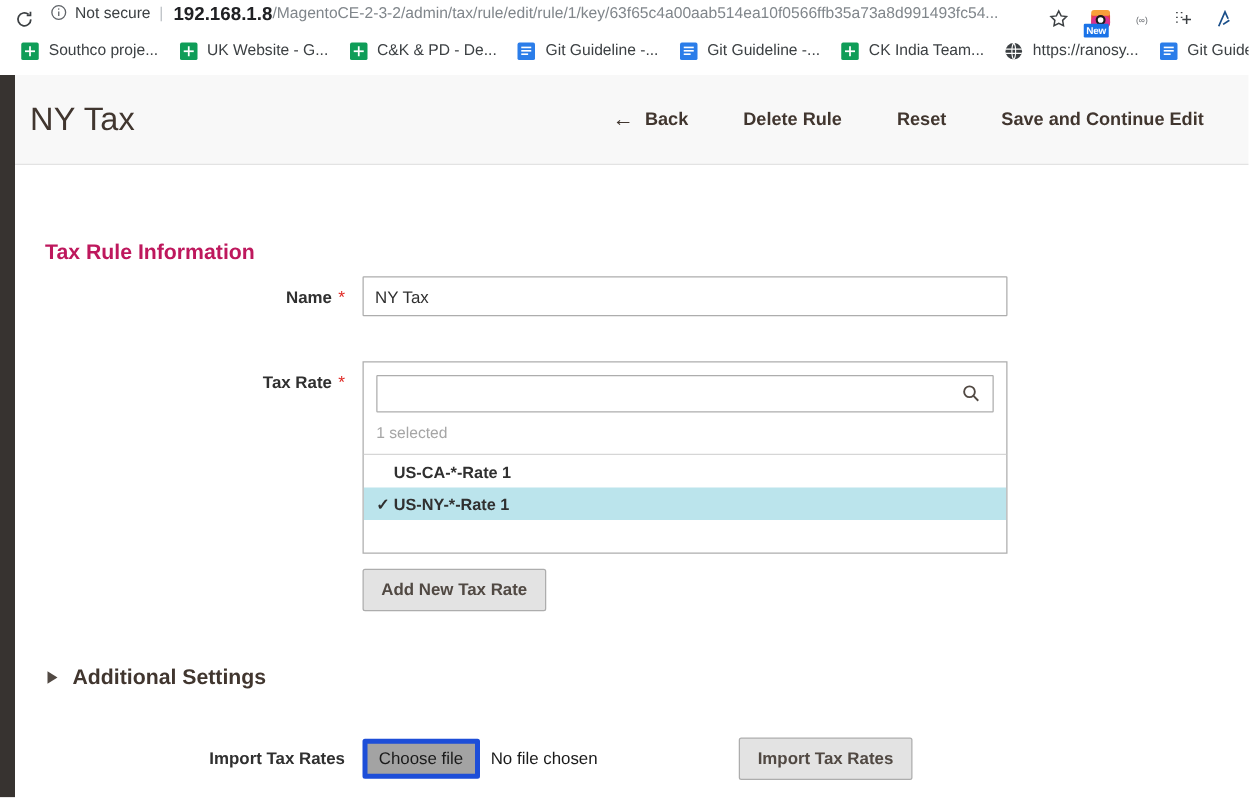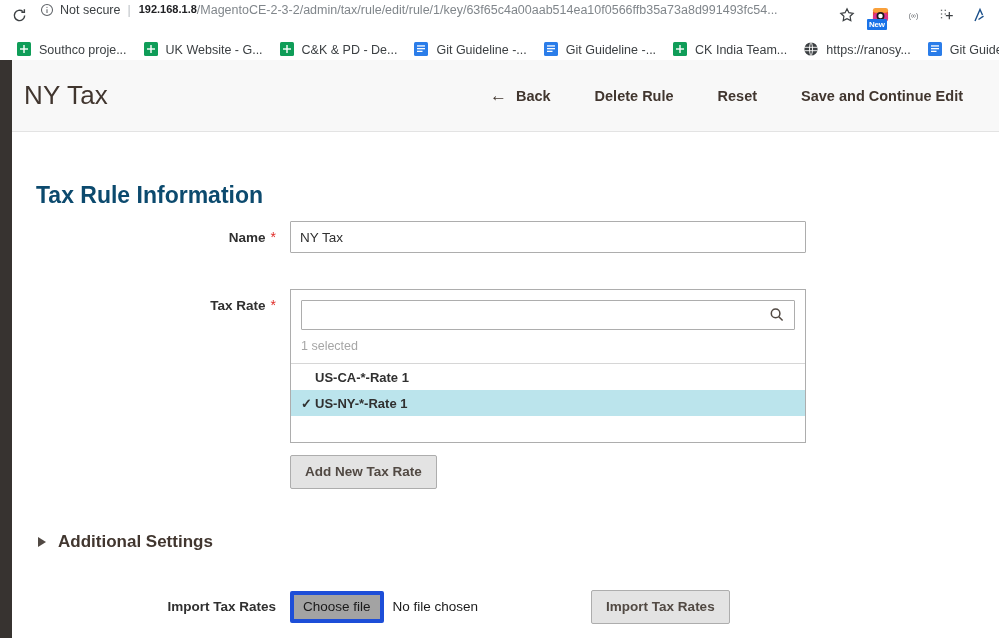--- a/index.html
+++ b/index.html
@@ -48,21 +48,21 @@
   .not-secure {
     color: #3c4043;
     font-size: 12.5px;
     margin-right: 7px;
     white-space: nowrap;
   }
   .url-divider {
     color: #bdc1c6;
     margin-right: 8px;
   }
-  .url-host { color: #202124; font-weight: bold; font-size: 11px; }
+  .url-host { color: #202124; font-weight: bold; font-size: 15px; }
   .url-path { color: #80868b; font-size: 12.5px; }
   .toolbar-icons {
     display: flex;
     align-items: center;
     gap: 13px;
     margin-left: 10px;
     padding-right: 2px;
   }
   .tb-icon {
     width: 20px; height: 20px;
@@ -90,21 +90,21 @@
     height: 30px;
     display: flex;
     align-items: center;
     padding: 0 8px;
     background: #ffffff;
     gap: 0;
     overflow: hidden;
   }
   .bookmark {
     display: flex;
-    align-items: flex-end;
+    align-items: flex-start;
     height: 24px;
     padding: 0 8px;
     border-radius: 4px;
     cursor: pointer;
     flex-shrink: 0;
     max-width: 160px;
   }
   .bm-icon {
     width: 16px; height: 16px;
     margin-right: 7px;
@@ -175,24 +175,24 @@
     white-space: nowrap;
     background: transparent;
     border: none;
     font-family: "Liberation Sans", sans-serif;
   }
   .hdr-btn.back { display: flex; align-items: center; gap: 9px; }
   .back-arrow { font-size: 17px; font-weight: normal; line-height: 1; }
   .section-heading {
     position: absolute;
     left: 24px;
-    top: 122px;
-    font-size: 23px;
-    font-weight: bold;
-    color: #0c4a6e;
+    top: 132px;
+    font-size: 17px;
+    font-weight: bold;
+    color: #be185d;
     z-index: 1;
   }
 
   .field-row {
     position: absolute;
     display: flex;
     align-items: flex-start;
   }
   .field-label {
     width: 278px;

